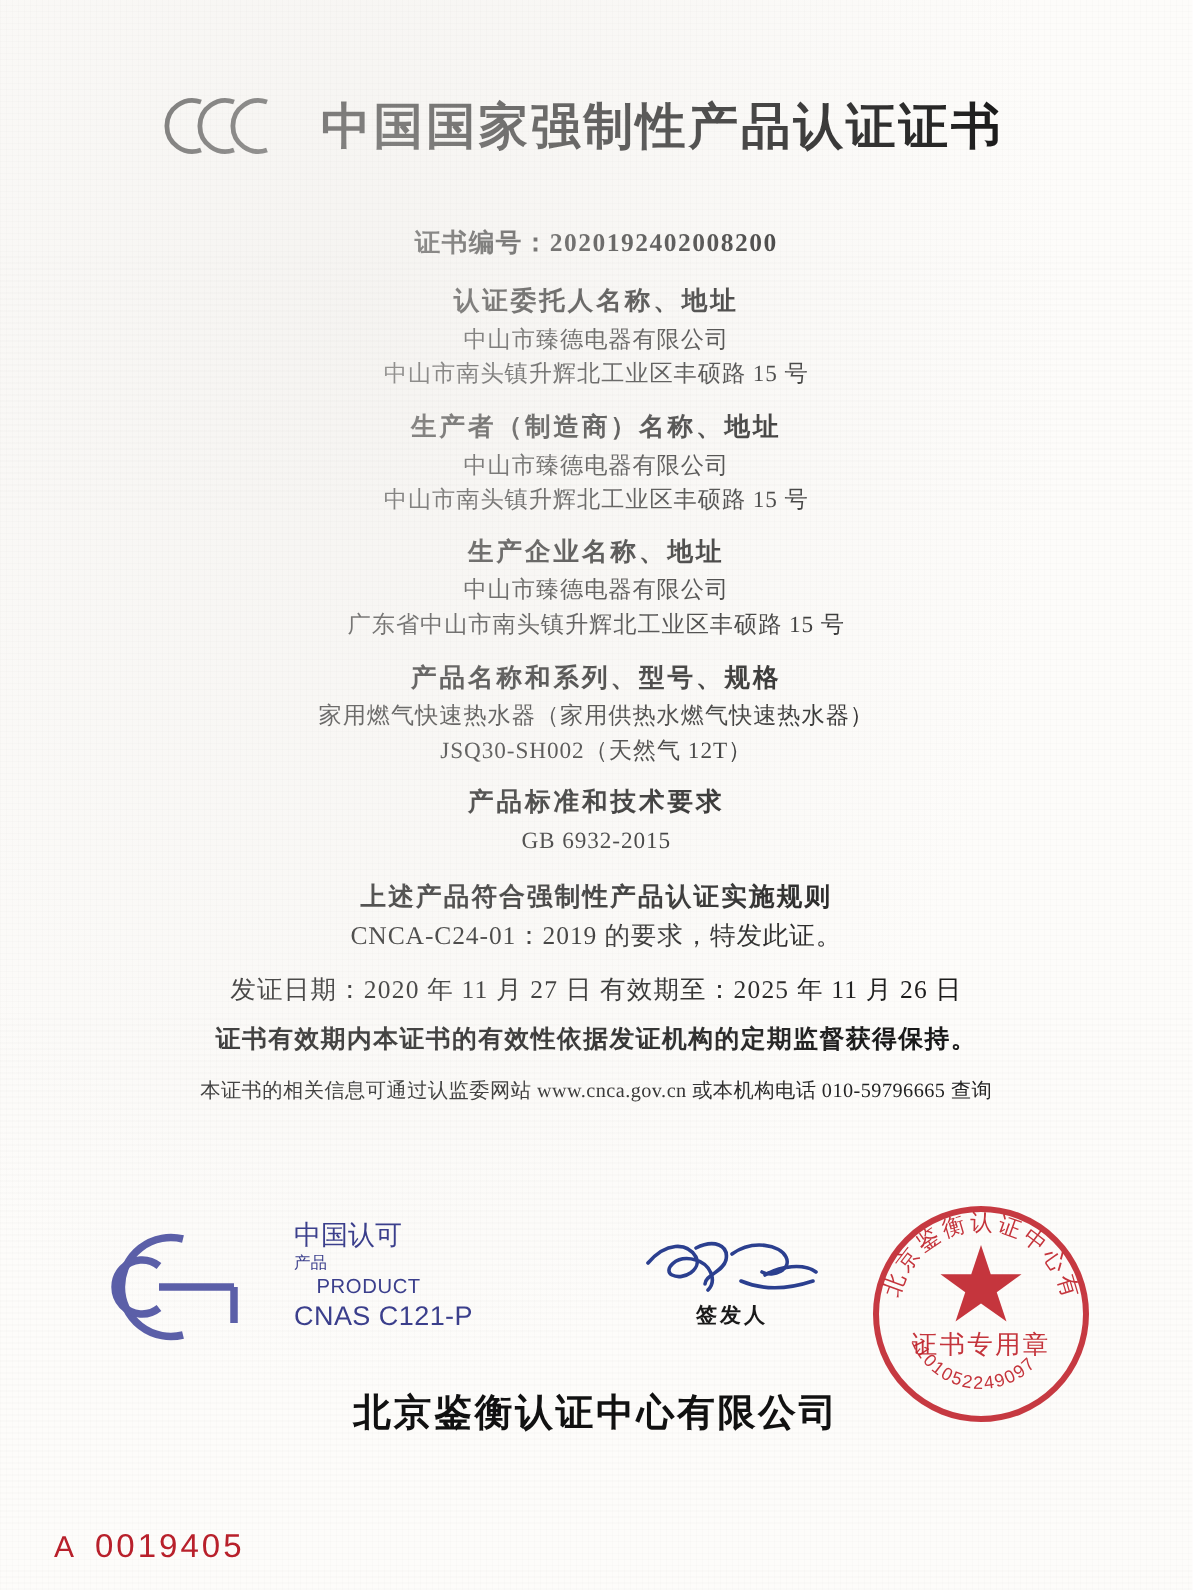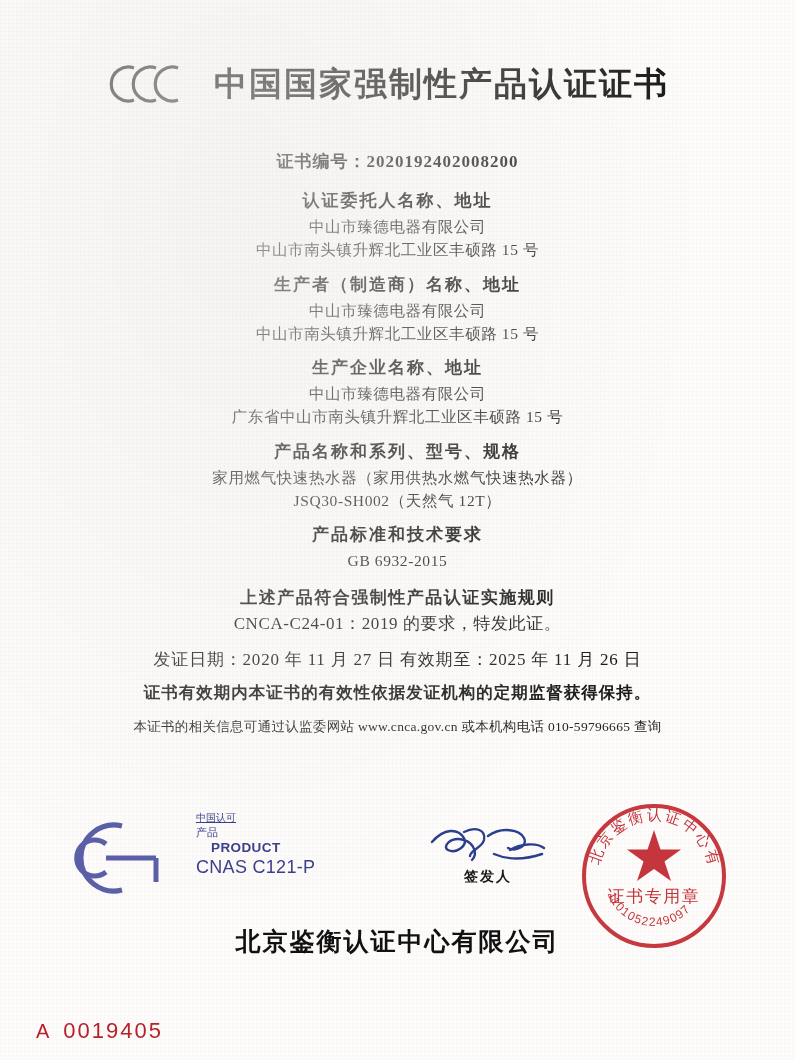--- a/index.html
+++ b/index.html
@@ -134,23 +134,23 @@
   }
   .cnas-logo {
     width: 118px;
     height: 78px;
   }
   .cnas-text {
     font-family: "Liberation Sans", sans-serif;
     color: #3b3f8c;
     line-height: 1.28;
   }
-  .cnas-text .l1 { font-size: 10px; text-decoration: underline; }
+  .cnas-text .l1 { font-size: 18px; }
   .cnas-text .l2 { font-size: 11px; }
-  .cnas-text .l3 { font-size: 13.5px; font-weight: 700; letter-spacing: 0.4px; padding-left: 15px;}
+  .cnas-text .l3 { font-size: 13.5px; font-weight: 400; letter-spacing: 0.4px; padding-left: 15px;}
   .cnas-text .l4 { font-size: 18px; font-weight: 400; letter-spacing: 0.3px;}
 
   .sign-block {
     position: absolute;
     left: 424px;
     top: 20px;
     width: 128px;
     text-align: center;
   }
   .signature {

